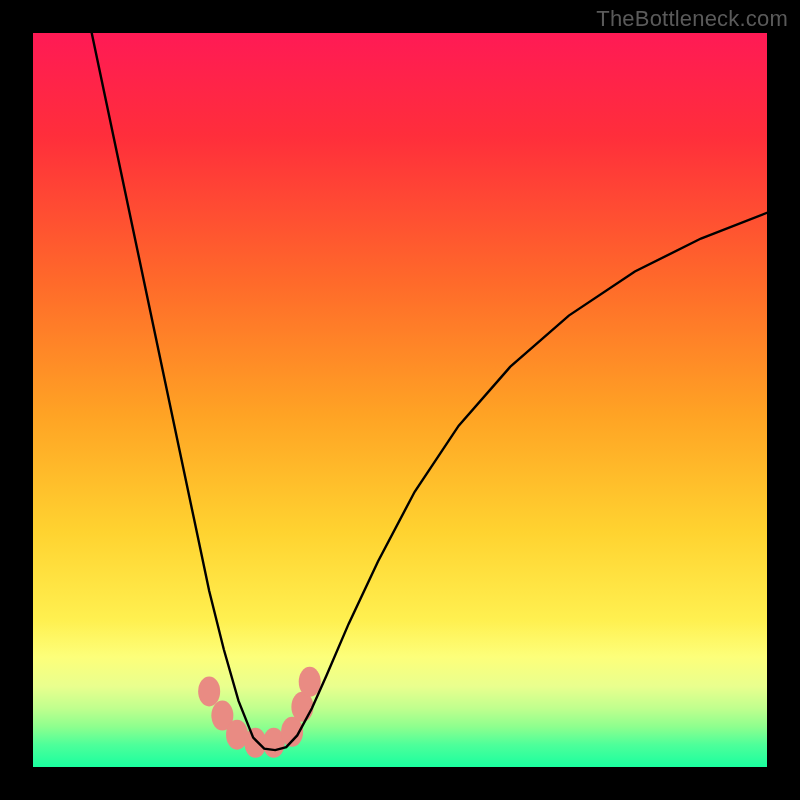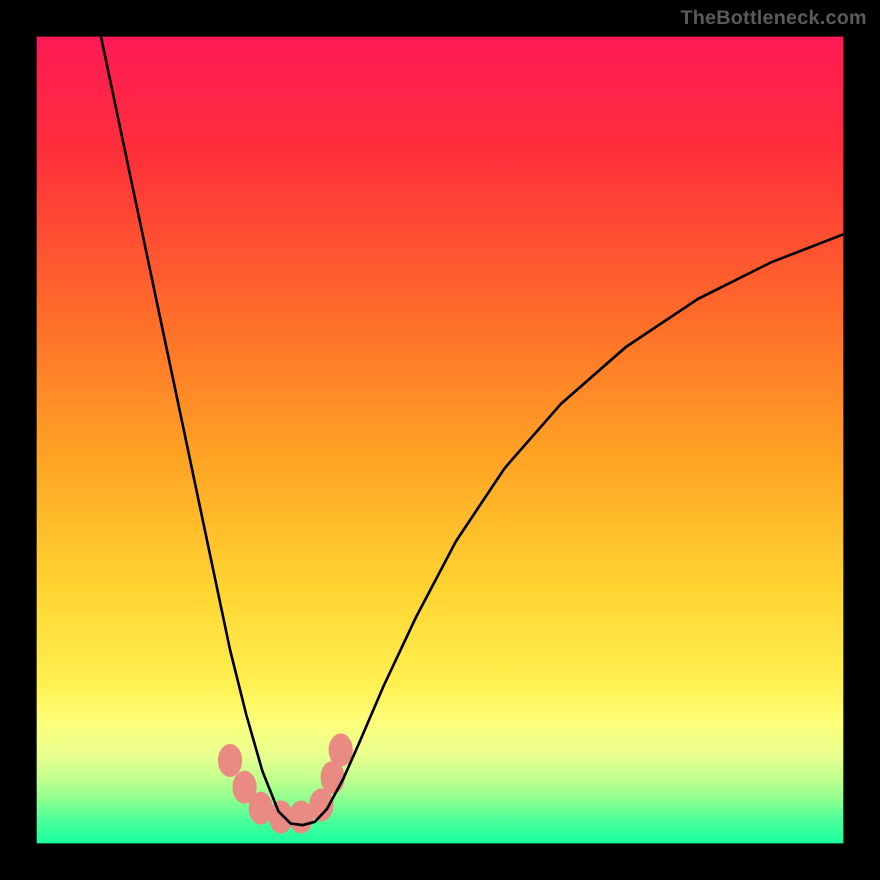--- a/index.html
+++ b/index.html
@@ -33,23 +33,23 @@
     position: absolute;
     inset: 0;
     width: 100%;
     height: 100%;
   }
   .watermark {
     position: absolute;
     top: 6px;
     right: 12px;
     color: #5a5a5a;
-    font-size: 18px;
+    font-size: 22px;
     letter-spacing: 0.2px;
-    font-weight: 700;
+    font-weight: 400;
   }
 </style>
 </head>
 <body>
 
 <div class="stage">
 
   <div class="plot-area">
     <svg class="gradient" viewBox="0 0 734 734" preserveAspectRatio="none">
       <defs>

